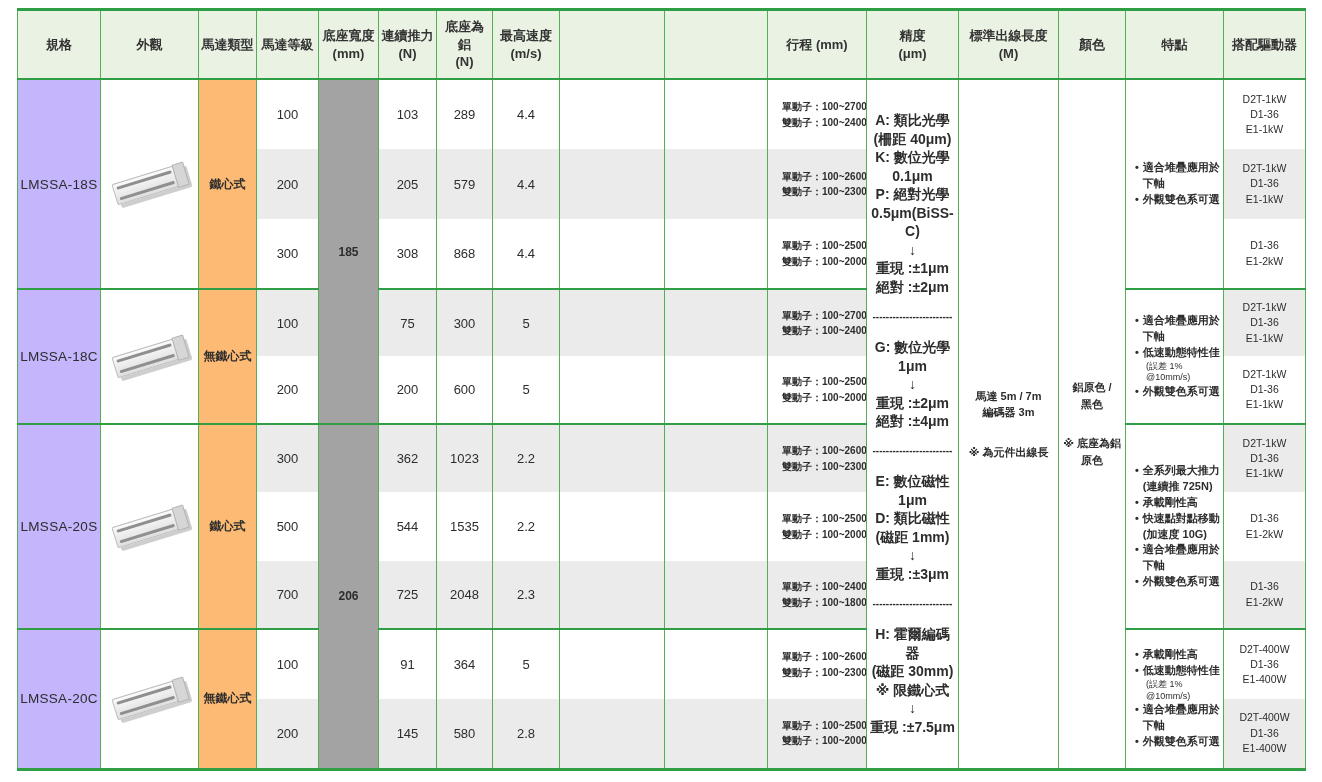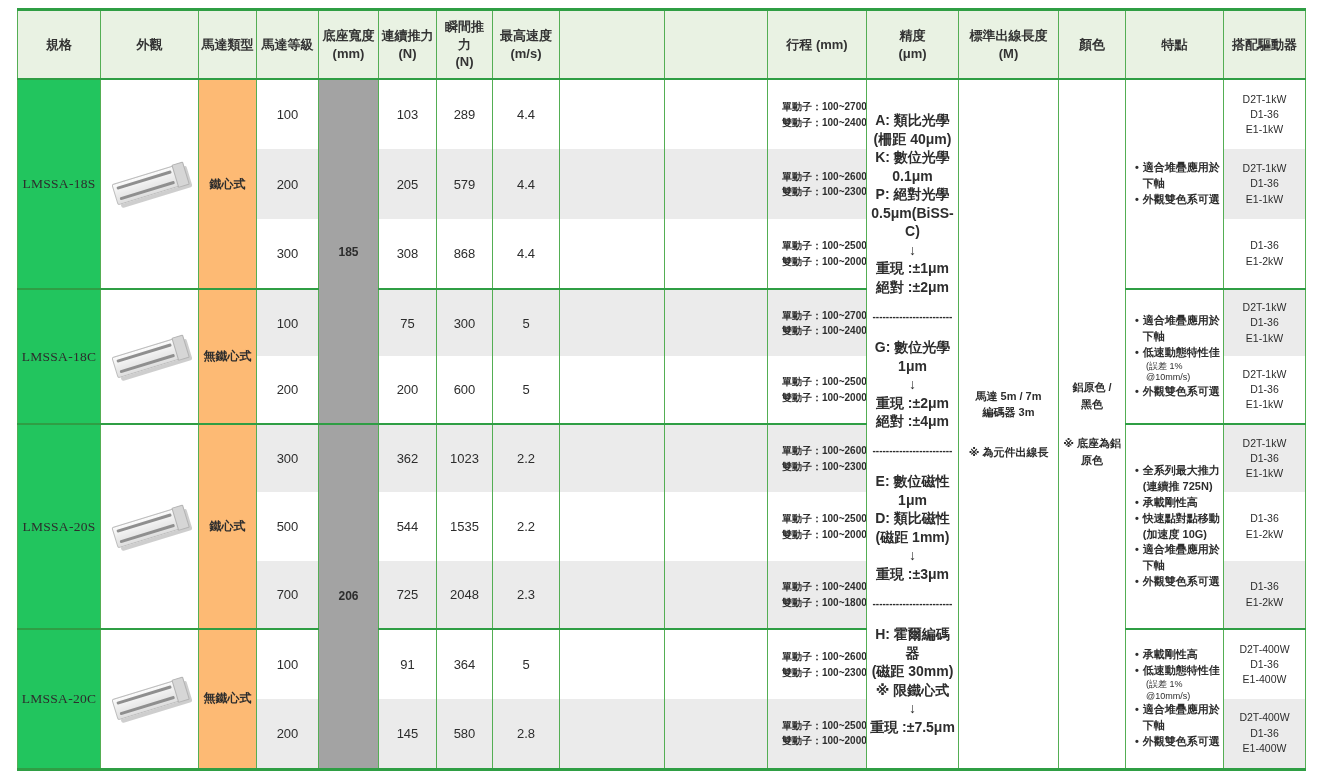--- a/index.html
+++ b/index.html
@@ -16,21 +16,21 @@
   td,th{
     border-left:1px solid #54ae54;border-right:1px solid #54ae54;
     padding:0 2px;text-align:center;vertical-align:middle;overflow:hidden;
   }
   thead th{
     background:#e9f2e3;font-size:13px;font-weight:bold;line-height:1.35;
     border-bottom:2px solid #2f9e44;height:67px;color:#333;
   }
   tr.gstart td{border-top:2px solid #2f9e44;}
   .h67{height:67px}.h68{height:68px}.h69{height:69px}.h70{height:70px}
-  td.spec{background:#22c55e;font-size:13.5px;letter-spacing:.3px;font-family:Liberation Serif, serif;}
+  td.spec{background:#c4b5fd;font-size:13.5px;letter-spacing:.3px;}
   td.photo{background:#fff;}
   td.mtype{background:#fdba74;font-size:12px;font-weight:bold;}
   td.bwidth{background:#a3a3a3;font-size:12px;font-weight:bold;}
   td.num{font-size:13px;margin-top:7px;}
   tr.gray td.band{background:#ebebeb;}
   td.stroke .ln{font-size:10px;font-weight:bold;line-height:1.55;white-space:nowrap;margin-left:12px;}
   td.precision .ln{font-size:14px;font-weight:bold;line-height:1.32;}
   td.precision .dash{font-size:10px;font-weight:bold;line-height:1.2;margin:15px 0;white-space:nowrap;}
   td.cable .ln,td.colorcell .ln{font-size:11px;font-weight:bold;line-height:1.5;}
   .gap{height:23px;}
@@ -91,21 +91,21 @@
           </th>
       <th>
             <div>底座寬度</div>
             <div>(mm)</div>
           </th>
       <th>
             <div>連續推力</div>
             <div>(N)</div>
           </th>
       <th>
-            <div>瞬間推力</div>
+            <div>底座為鋁</div>
             <div>(N)</div>
           </th>
       <th>
             <div>最高速度</div>
             <div>(m/s)</div>
           </th>
       <th>
             <div></div>
           </th>
       <th>

